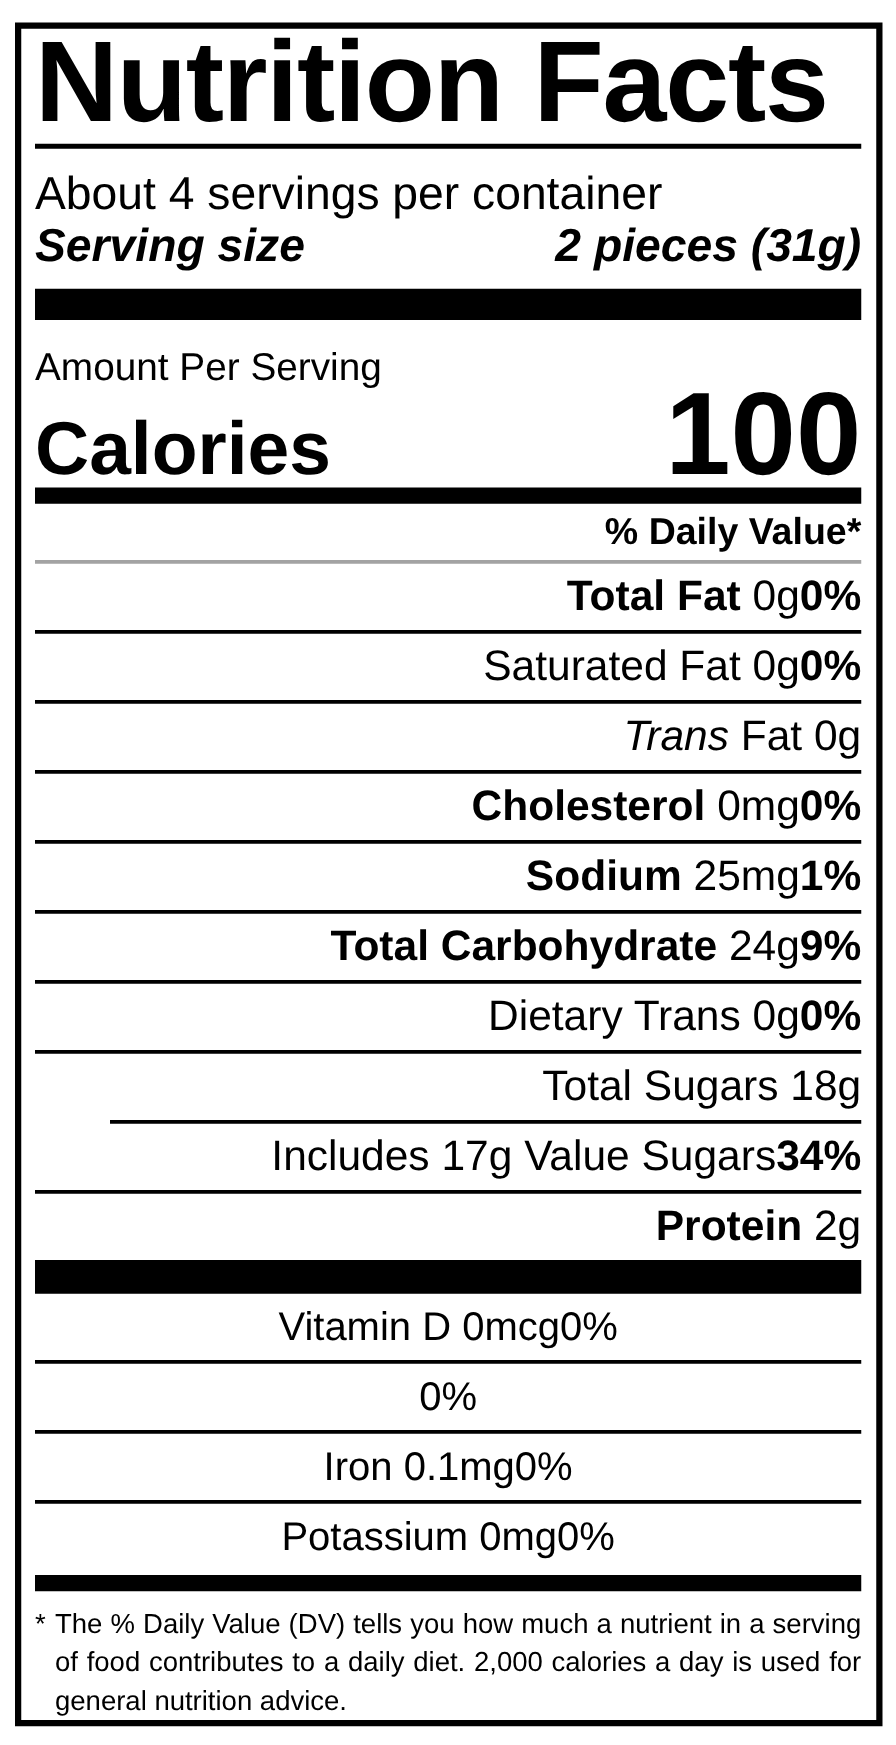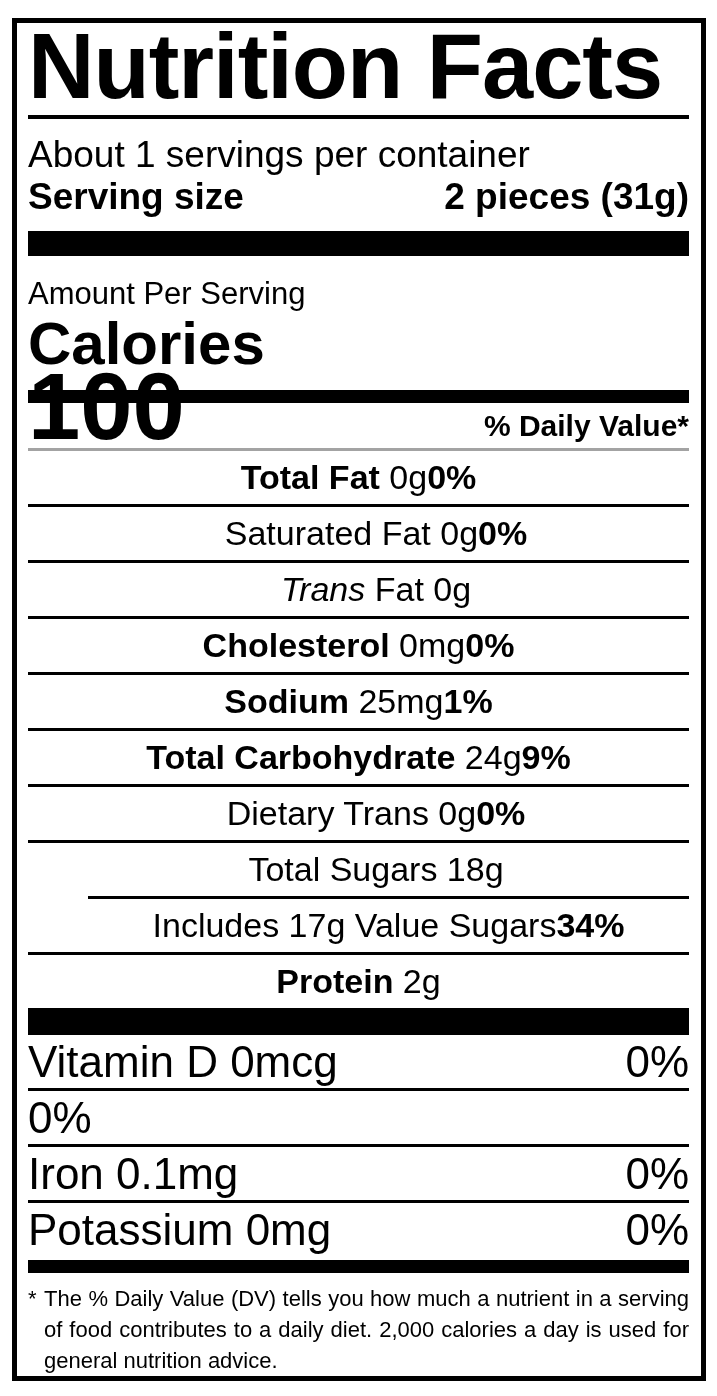--- a/index.html
+++ b/index.html
@@ -34,69 +34,69 @@
     font-size: 37px;
     line-height: 40px;
   }
   .serving-size-row {
     display: flex;
     justify-content: space-between;
     font-size: 37px;
     font-weight: 700;
     line-height: 44px;
     white-space: nowrap;
+    font-style: italic;
   }
   .bar { background: #000; width: 100%; }
   .bar-thick   { height: 25px; margin-top: 12px; }
   .bar-medium  { height: 13px; margin-top: 10px; }
   .bar-thick2  { height: 27px; }
   .bar-medium2 { height: 13px; margin-top: 4px; }
   .aps {
     margin-top: 18px;
     font-size: 31px;
     font-weight: 400;
     line-height: 40px;
   }
   .calories-row {
     display: flex;
     justify-content: space-between;
     align-items: baseline;
     height: 66px;
-    flex-direction: column;
   }
   .calories-word { font-size: 60px; font-weight: 700; line-height: 60px; }
   .calories-num  { font-size: 94px; font-weight: 700; line-height: 66px; }
   .dv-header {
     text-align: right;
     font-size: 30px;
     font-weight: 700;
     line-height: 45px;
     border-bottom: 3px solid #a3a3a3;
   }
   .row {
     display: flex;
-    justify-content: center;
+    justify-content: flex-end;
     align-items: baseline;
     font-size: 34px;
     line-height: 53px;
     border-bottom: 3px solid #000;
     white-space: nowrap;
   }
   .row .b { font-weight: 700; }
   .row .i { font-style: italic; }
   .row .pct { font-weight: 700; }
   .row.ind1 { padding-left: 35px; }
   .row.ind2 { padding-left: 60px; }
   .row.no-rule { border-bottom: none; }
   .rule-indent { margin-left: 60px; border-top: 3px solid #000; height: 0; }
   .vrow {
     display: flex;
-    justify-content: space-between;
+    justify-content: center;
     align-items: baseline;
-    font-size: 44px;
+    font-size: 32px;
     line-height: 53px;
     border-bottom: 3px solid #000;
     white-space: nowrap;
   }
   .vrow.no-rule { border-bottom: none; }
   .footnote {
     display: flex;
     padding-top: 10px;
     font-size: 22px;
     line-height: 31px;
@@ -104,21 +104,21 @@
   .footnote .star { width: 16px; flex: 0 0 16px; }
   .footnote p { flex: 1; text-align: justify; text-align-last: left; }
 </style>
 </head>
 <body>
 
 <div class="nf-label">
 
   <div class="nf-title">Nutrition Facts</div>
 
-  <div class="servings-line">About 1 servings per container</div>
+  <div class="servings-line">About 4 servings per container</div>
 
   <div class="serving-size-row">
     <span>Serving size</span>
     <span>2 pieces (31g)</span>
   </div>
 
   <div class="bar bar-thick"></div>
 
   <div class="aps">Amount Per Serving</div>
 

